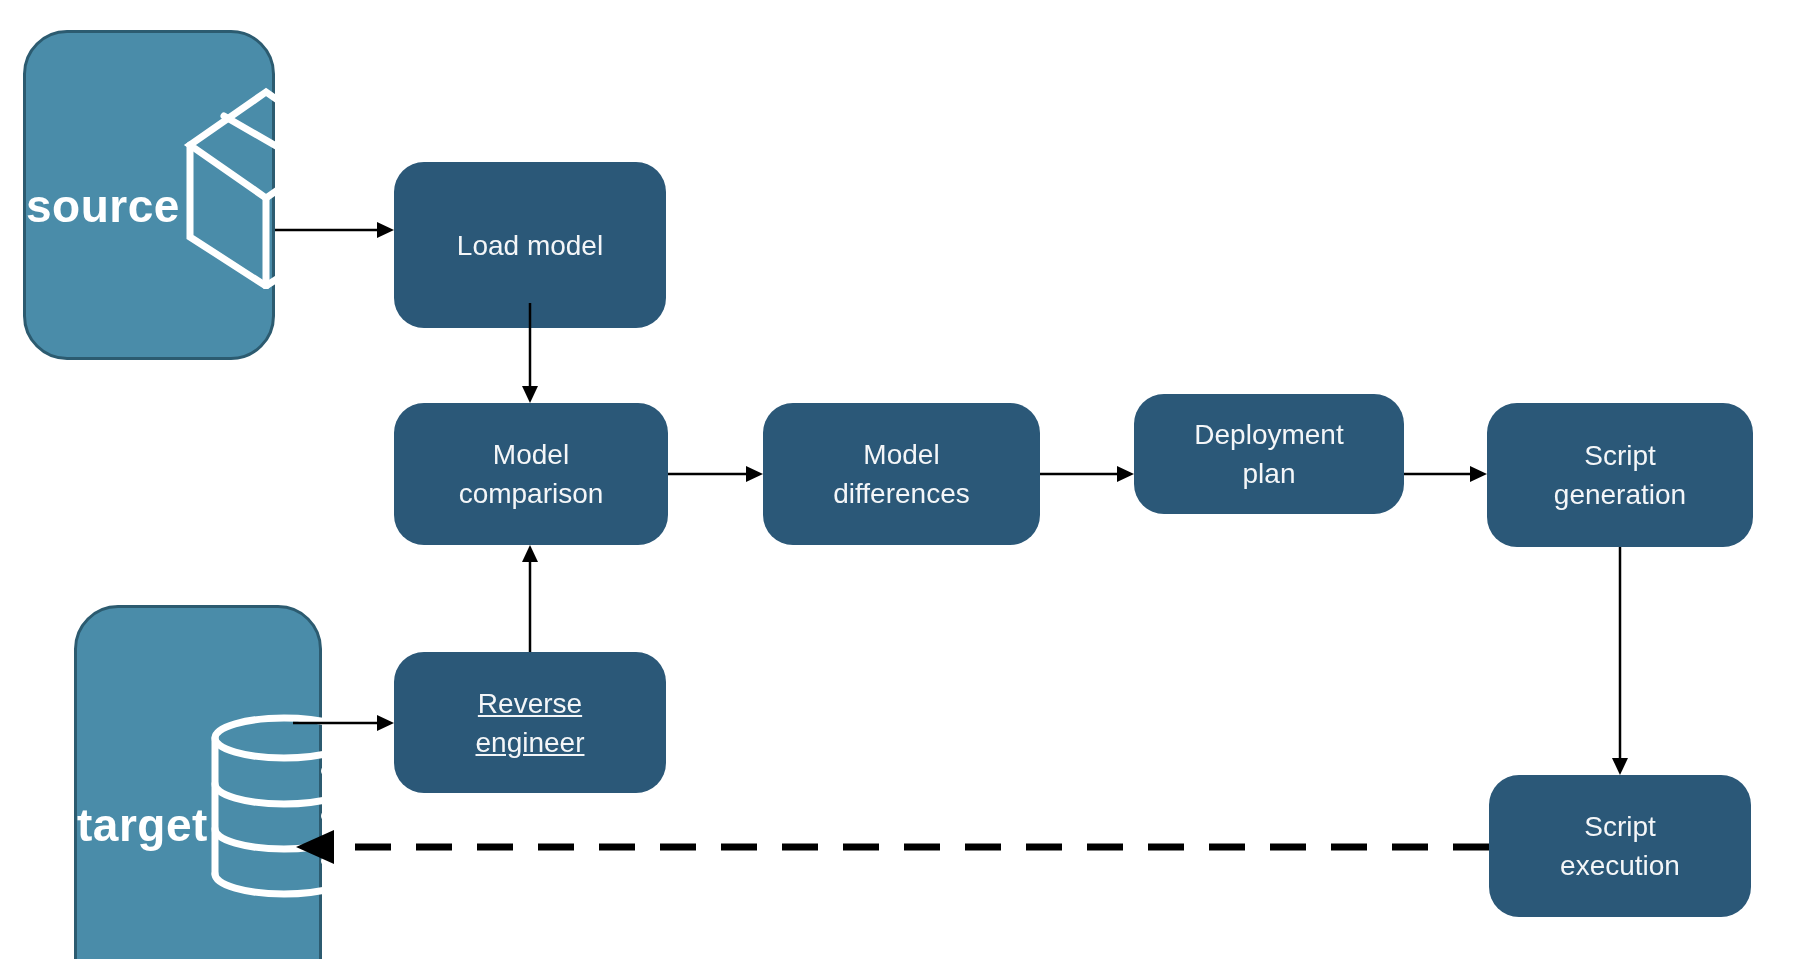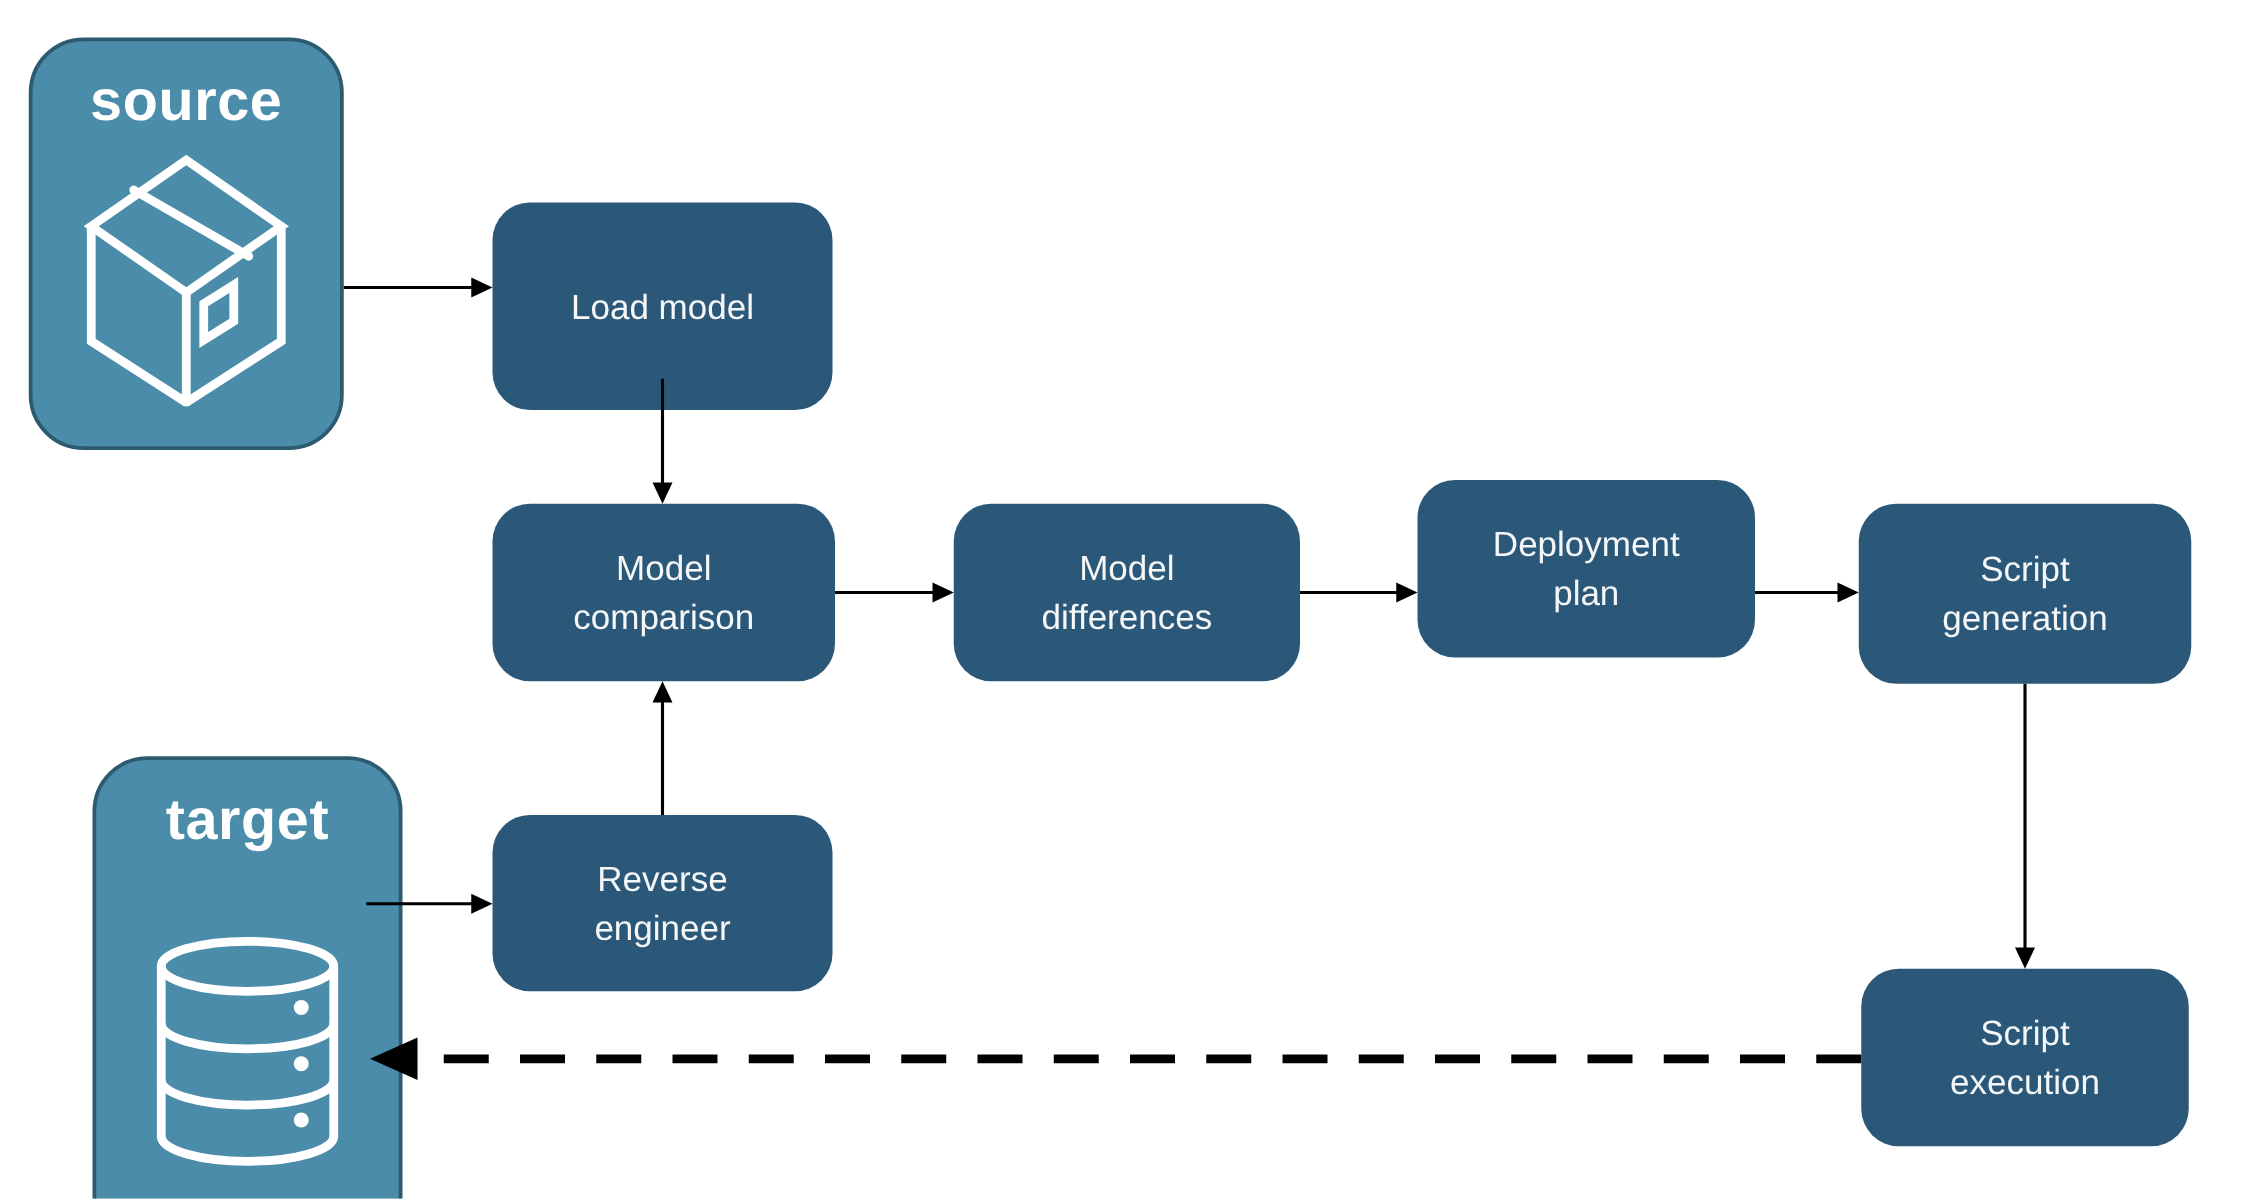--- a/index.html
+++ b/index.html
@@ -11,21 +11,21 @@
     font-family: "Liberation Sans", "DejaVu Sans", sans-serif;
     overflow: hidden;
   }
   .store {
     position: absolute;
     background: var(--store-fill, #4a8ca9);
     border: 3px solid var(--store-border, #2c5b70);
     border-radius: 44px;
     box-sizing: border-box;
     display: flex;
-    flex-direction: column;
+    flex-direction: row;
     align-items: center;
   }
   .store-label {
     color: var(--store-label-text, #ffffff);
     font-weight: bold;
     font-size: 46px;
     line-height: 50px;
     margin-top: 22px;
     letter-spacing: 0.5px;
   }
@@ -90,27 +90,27 @@
   </div>
 
   <div class="process" style="left:394px; top:162px; width:272px; height:166px;">Load model</div>
 
   <div class="process" style="left:394px; top:403px; width:274px; height:142px;">Model
 comparison</div>
 
   <div class="process" style="left:763px; top:403px; width:277px; height:142px;">Model
 differences</div>
 
-  <div class="process" style="left:1134px; top:384px; width:270px; height:142px;">Deployment
+  <div class="process" style="left:1134px; top:394px; width:270px; height:120px;">Deployment
 plan</div>
 
   <div class="process" style="left:1487px; top:403px; width:266px; height:144px;">Script
 generation</div>
 
-  <div class="process" style="left:394px; top:652px; width:272px; height:141px;">Reverse
+  <div class="process" style="left:394px; top:652px; width:272px; height:141px;text-decoration:underline;">Reverse
 engineer</div>
 
   <div class="process" style="left:1489px; top:775px; width:262px; height:142px;">Script
 execution</div>
 
   <svg id="arrow-layer">
       <line x1="275" y1="230" x2="379" y2="230" stroke="#000000" stroke-width="2.5"></line>
       <polygon points="394,230 377,238 377,222" fill="#000000"></polygon>
       <line x1="530" y1="303" x2="530" y2="388" stroke="#000000" stroke-width="2.5"></line>
       <polygon points="530,403 522,386 538,386" fill="#000000"></polygon>

